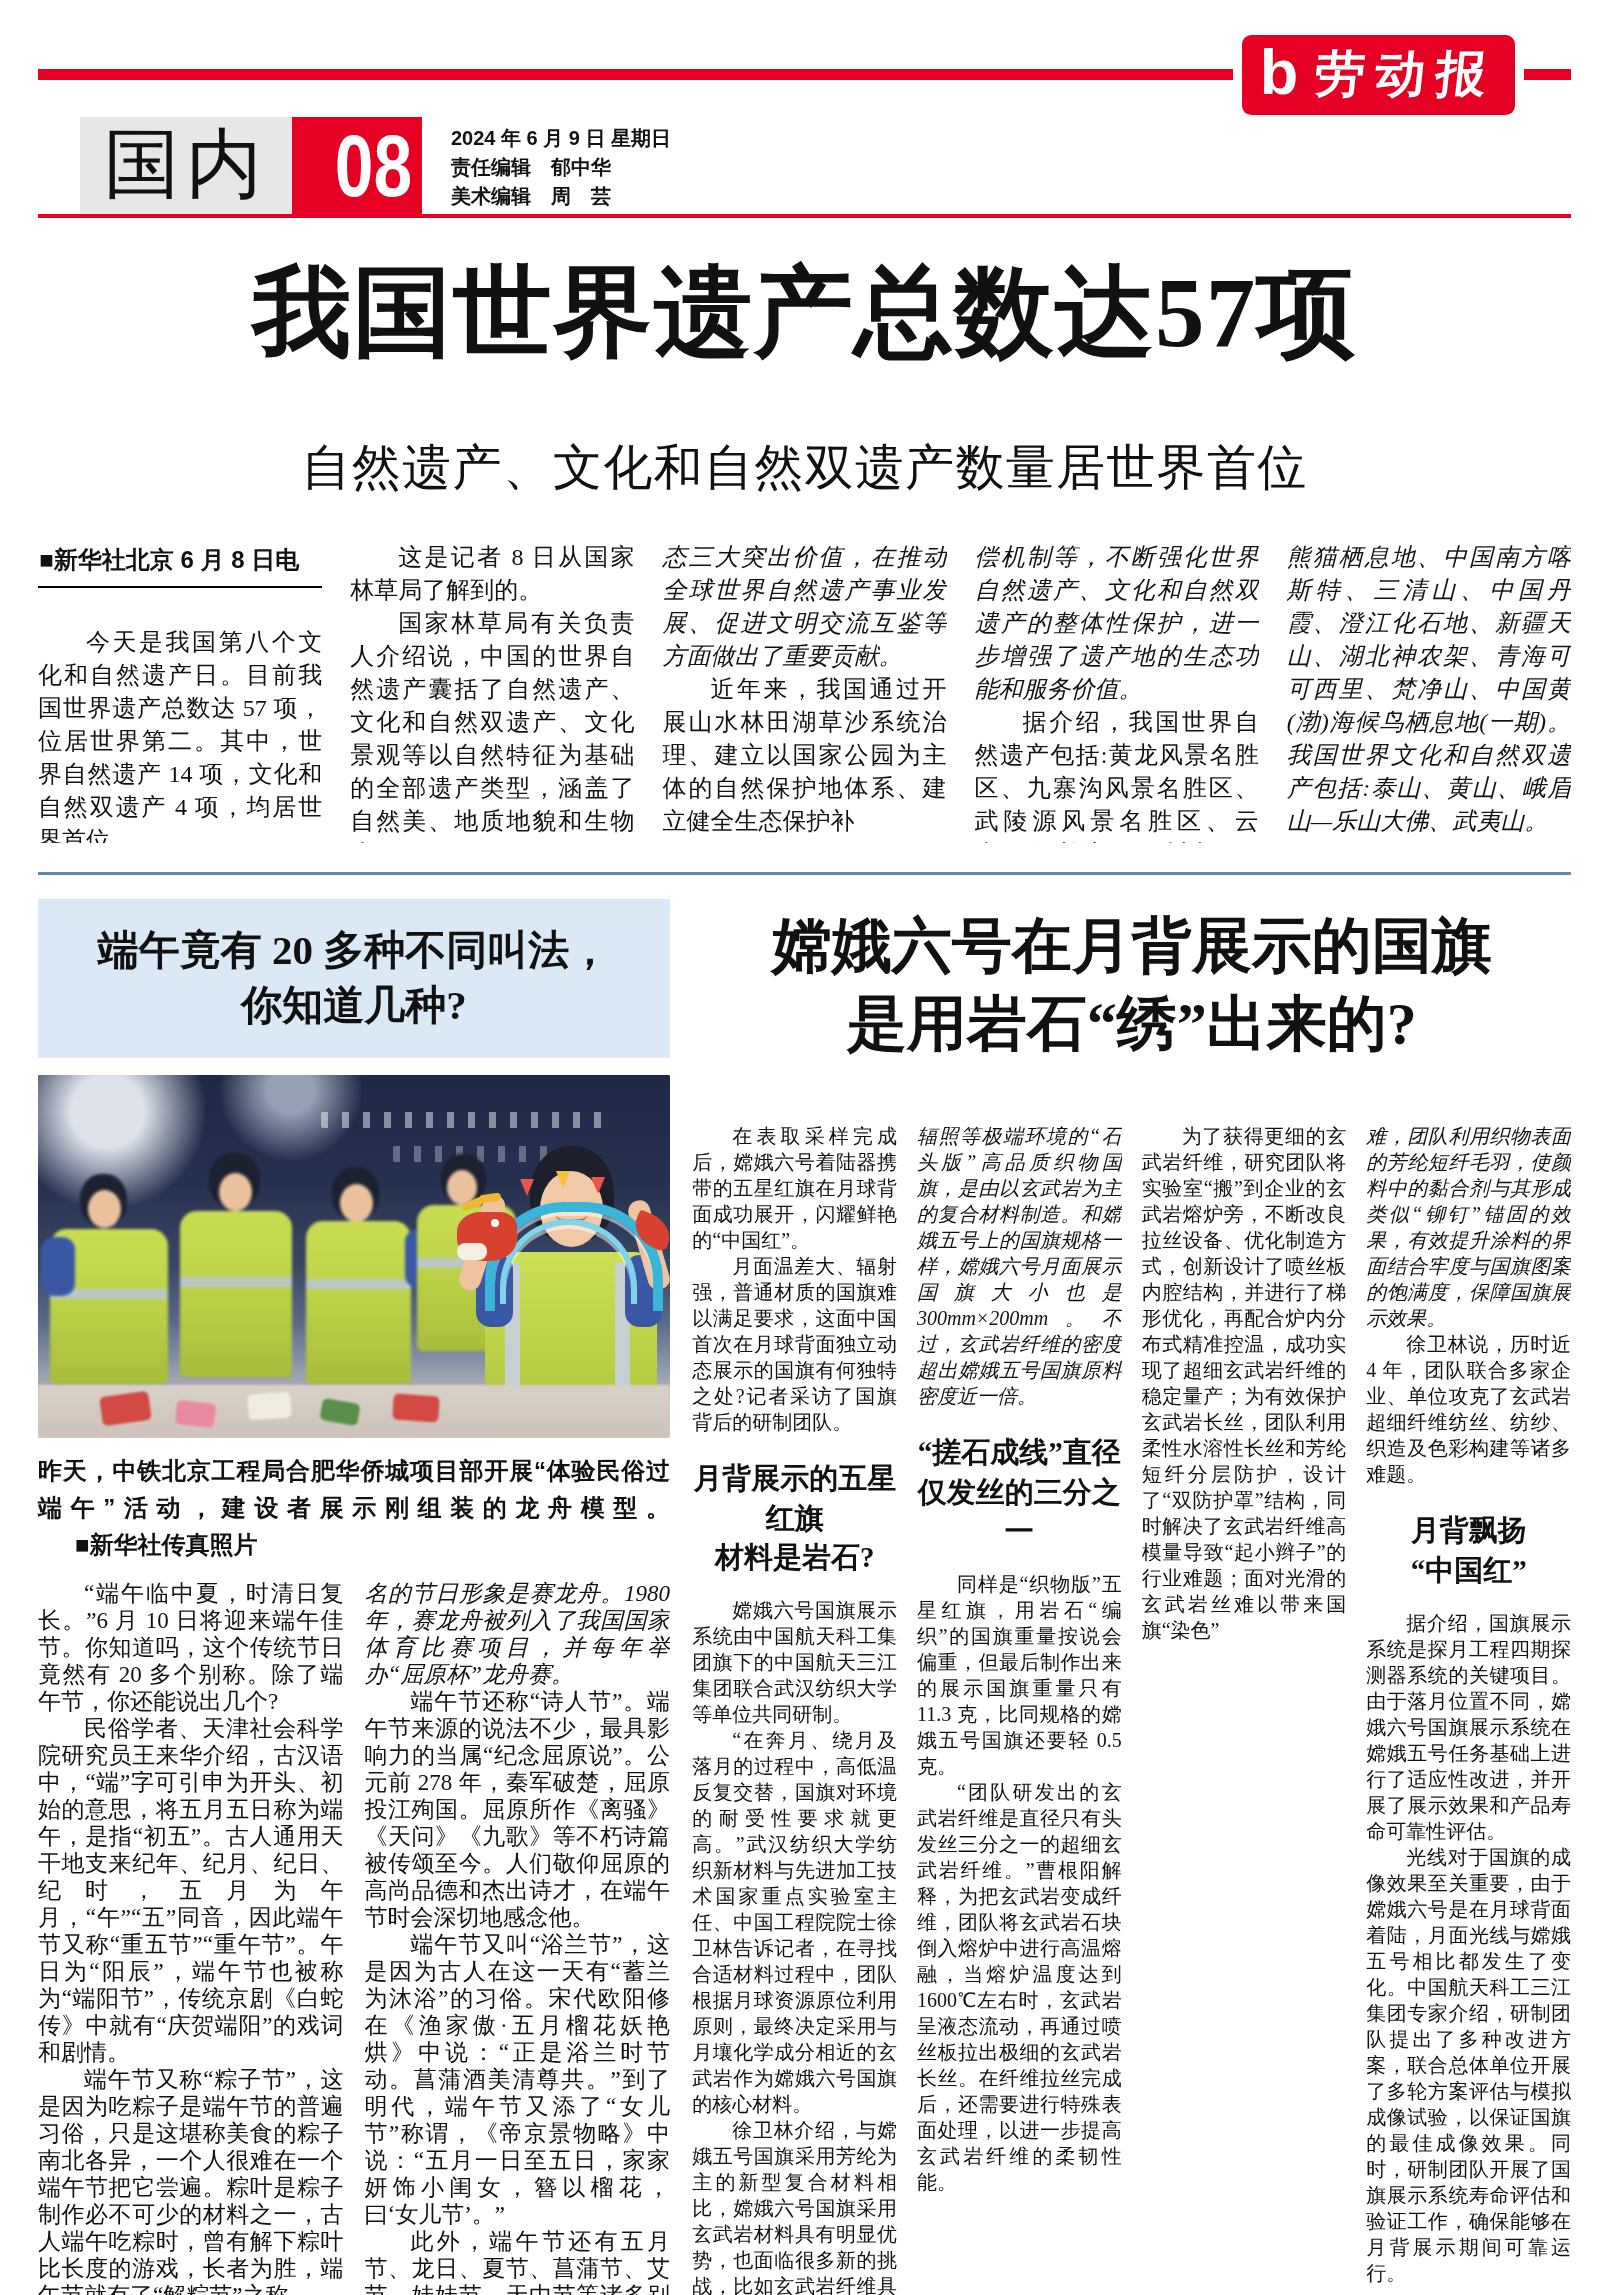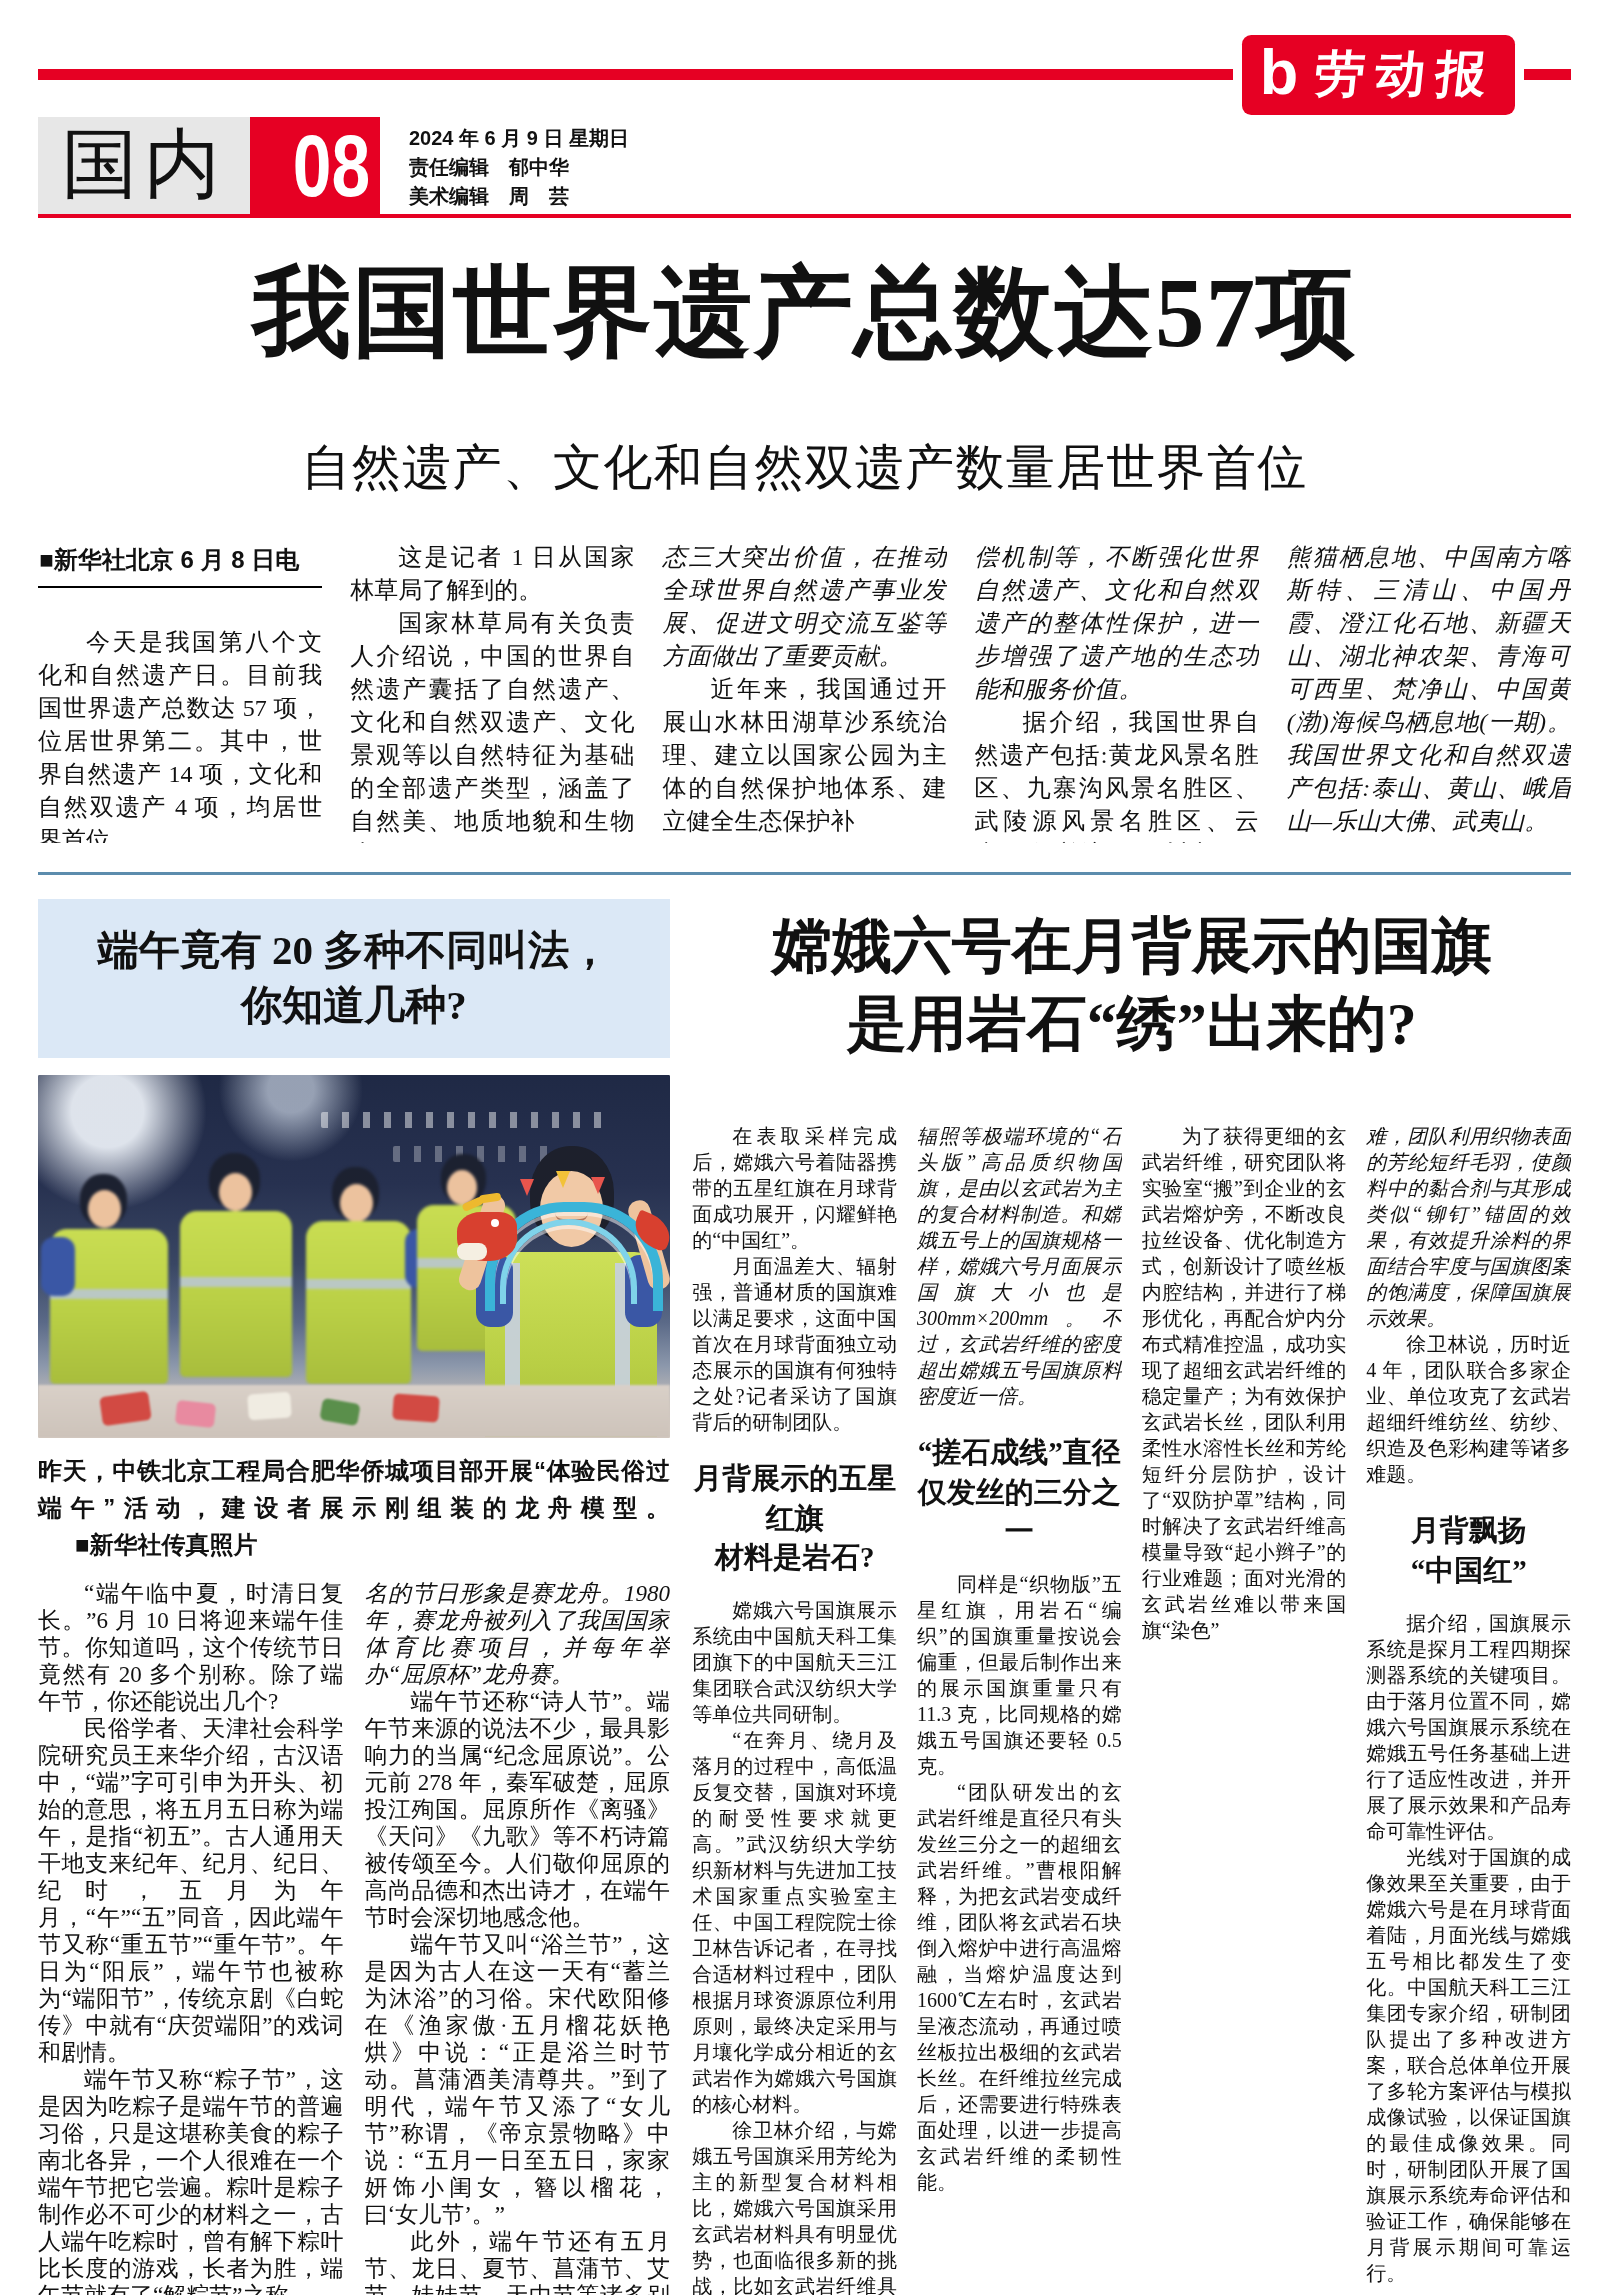--- a/index.html
+++ b/index.html
@@ -11,21 +11,21 @@
   .topbar-row{display:flex;align-items:center;margin-top:33px;height:83px;}
   .redbar{height:11.2px;background:#e60023;}
   .redbar.left{flex:1;margin-right:9.2px;}
   .redbar.right{width:47px;margin-left:9.2px;}
   .logo{width:273px;height:80px;background:#e60023;border-radius:9.2px;display:flex;
         align-items:center;justify-content:center;gap:17px;color:#fff;}
   .logo-b{font:bold 63px "Liberation Sans",sans-serif;transform:translateY(-2.6px);}
   .logo-text{font:bold 50px "Liberation Serif",serif;letter-spacing:10.5px;transform:skewX(-6deg);}
   .head-row{display:flex;align-items:stretch;margin-top:1.3px;height:97px;}
   .section-box{width:212px;background:#e7e7e7;display:flex;align-items:center;justify-content:center;
-        font-size:76px;letter-spacing:6.6px;}
+        font-size:76px;letter-spacing:6.6px;margin-left:42px;}
   .pagenum-box{width:130px;background:#e60023;color:#fff;display:flex;align-items:center;justify-content:flex-end;}
   .pagenum-box span{font:bold 87px "Liberation Sans",sans-serif;transform:scaleX(.8);}
   .date-block{padding:6.6px 0 0 29px;font:bold 20px/29px "Liberation Sans",sans-serif;}
   .red-rule{height:4px;background:#e60023;}
 
   
   .lead-headline{margin-top:41px;text-align:center;font-weight:bold;font-size:99px;line-height:1.1;letter-spacing:1.3px;}
   .lead-subheadline{margin-top:17px;text-align:center;font-size:49px;font-weight:normal;letter-spacing:1.3px;}
   .cols{display:flex;}
   .lead-cols{margin-top:39px;gap:28px;height:302px;font-size:24px;line-height:33px;}
@@ -111,21 +111,21 @@
 
     <section>
       <h1 class="lead-headline">我国世界遗产总数达57项</h1>
       <h2 class="lead-subheadline">自然遗产、文化和自然双遗产数量居世界首位</h2>
       <div class="cols lead-cols">
         <div class="col">
             <p class="seg-date">■新华社北京 6 月 8 日电</p>
             <p class="seg-p">今天是我国第八个文化和自然遗产日。目前我国世界遗产总数达 57 项，位居世界第二。其中，世界自然遗产 14 项，文化和自然双遗产 4 项，均居世界首位。</p>
           </div>
         <div class="col">
-            <p class="seg-p">这是记者 1 日从国家林草局了解到的。</p>
+            <p class="seg-p">这是记者 8 日从国家林草局了解到的。</p>
             <p class="seg-p">国家林草局有关负责人介绍说，中国的世界自然遗产囊括了自然遗产、文化和自然双遗产、文化景观等以自然特征为基础的全部遗产类型，涵盖了自然美、地质地貌和生物生</p>
           </div>
         <div class="col">
             <p class="seg-cont">态三大突出价值，在推动全球世界自然遗产事业发展、促进文明交流互鉴等方面做出了重要贡献。</p>
             <p class="seg-p">近年来，我国通过开展山水林田湖草沙系统治理、建立以国家公园为主体的自然保护地体系、建立健全生态保护补</p>
           </div>
         <div class="col">
             <p class="seg-cont">偿机制等，不断强化世界自然遗产、文化和自然双遗产的整体性保护，进一步增强了遗产地的生态功能和服务价值。</p>
             <p class="seg-p">据介绍，我国世界自然遗产包括:黄龙风景名胜区、九寨沟风景名胜区、武陵源风景名胜区、云南“三江并流”、四川大</p>
           </div>

